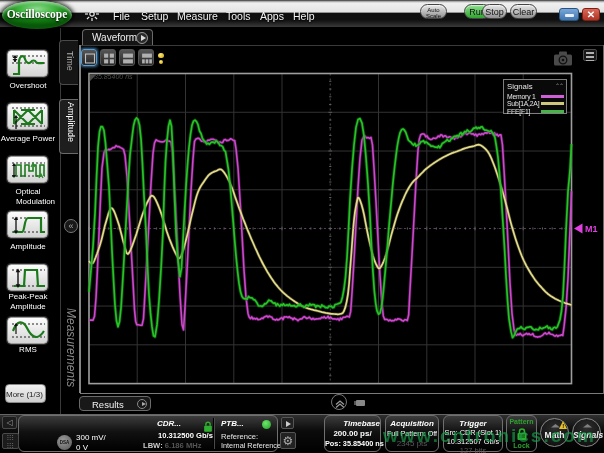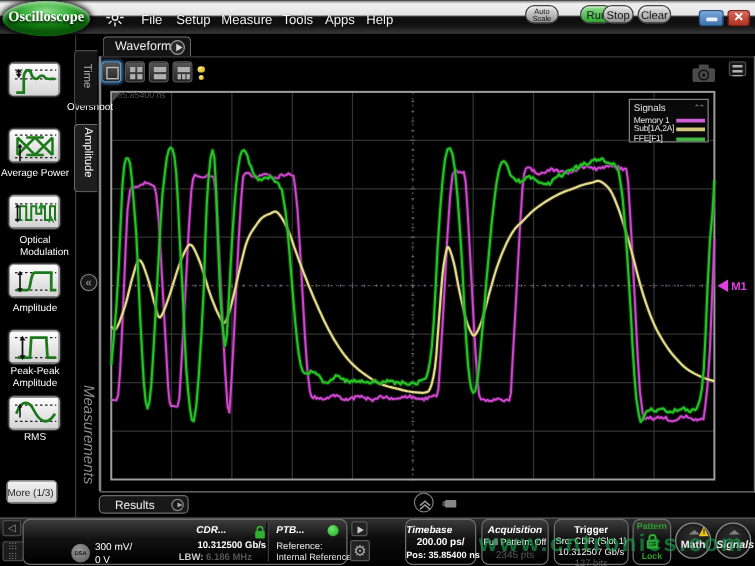--- a/index.html
+++ b/index.html
@@ -231,21 +231,21 @@
   </div>
 <div style="position:absolute;left:7px;top:50px;width:41px;height:27px;background:linear-gradient(180deg,#fdfdfd,#d4d4d4);border:1px solid #9a9a9a;border-radius:4px;box-shadow:0 0 0 1px #2a2a2a;">
     <svg width="41" height="27" viewBox="0 0 41 27" style="display:block">
       <line x1="4" y1="5" x2="37" y2="5" stroke="#222" stroke-width="1" stroke-dasharray="2,2"></line>
       <line x1="4" y1="12" x2="37" y2="12" stroke="#222" stroke-width="1" stroke-dasharray="2,2"></line>
       <path d="M5 23 L11 23 L11 10 C12 4 16 4 17 8 C18 12 21 13 23 11 C24 9 27 9 28 11 C29 13 33 12 36 12" fill="none" stroke="#1c7a1c" stroke-width="2.2"></path>
       <path d="M7 4 l2.5 3 h-5 z M7 11 l-2.5 -3 h5 z" fill="#111"></path>
       <line x1="7" y1="5" x2="7" y2="11" stroke="#111" stroke-width="1.4"></line>
     </svg>
   </div>
-<div style="position:absolute;left:0px;top:81px;width:56px;text-align:center;font-size:8px;color:#fff;margin-left:44px;">Overshoot</div>
+<div style="position:absolute;left:0px;top:81px;width:56px;text-align:center;font-size:8px;color:#fff;">Overshoot</div>
 <div style="position:absolute;left:7px;top:103px;width:41px;height:27px;background:linear-gradient(180deg,#fdfdfd,#d4d4d4);border:1px solid #9a9a9a;border-radius:4px;box-shadow:0 0 0 1px #2a2a2a;">
     <svg width="41" height="27" viewBox="0 0 41 27" style="display:block">
       <line x1="4" y1="4" x2="37" y2="4" stroke="#222" stroke-width="1" stroke-dasharray="2,2"></line>
       <line x1="4" y1="22" x2="37" y2="22" stroke="#222" stroke-width="1" stroke-dasharray="2,2"></line>
       <path d="M6 6 L20 20 L34 6 M6 20 L20 6 L34 20 M6 6 L6 20 M34 6 L34 20 M13 6 L27 6 M13 20 L27 20" fill="none" stroke="#1c7a1c" stroke-width="2"></path>
       <line x1="8" y1="13" x2="8" y2="25" stroke="#111" stroke-width="1.3"></line>
       <path d="M8 11 l2.2 3 h-4.4 z" fill="#111"></path>
     </svg>
   </div>
 <div style="position:absolute;left:0px;top:134px;width:56px;text-align:center;font-size:8px;color:#fff;">Average Power</div>
@@ -337,31 +337,31 @@
     <div style="position:absolute;left:202px;top:15.5px;font-size:7.6px;color:#e8e8e8;">Reference:</div>
     <div style="position:absolute;left:202px;top:25px;font-size:7.3px;color:#e8e8e8;white-space:nowrap;">Internal Reference...</div>
   </div>
 <div style="position:absolute;left:2px;top:416px;width:15px;height:13px;background:#1c1c1c;border:1px solid #4a4a4a;border-radius:2px;color:#999;font-size:8px;text-align:center;line-height:12px;">◁</div>
 <div style="position:absolute;left:2px;top:433px;width:17px;height:16px;background:#1c1c1c;border:1px solid #4a4a4a;border-radius:2px;color:#8a8a8a;font-size:7px;text-align:center;line-height:8px;letter-spacing:0.5px;">⁝⁝⁝<br>⁝⁝⁝</div>
 <div style="position:absolute;left:281px;top:417px;width:13px;height:12px;background:#222;border:1px solid #555;border-radius:2px;">
     <div style="position:absolute;left:4px;top:2.5px;width:0;height:0;border-left:5px solid #ccc;border-top:3px solid transparent;border-bottom:3px solid transparent;"></div>
   </div>
 <div style="position:absolute;left:280px;top:432px;width:16px;height:17px;background:#222;border:1px solid #555;border-radius:2px;color:#aaa;font-size:12px;text-align:center;line-height:16px;">⚙</div>
 <div style="position:absolute;left:324px;top:415px;width:57px;height:37px;background:linear-gradient(180deg,#3c3c3c 0%,#111 45%,#000 100%);border:1px solid #6f6f6f;border-radius:6px;">
-    <div style="width:100%;text-align:left;position:absolute;white-space:nowrap;top:3px;font-size:8px;font-weight:bold;font-style:italic;color:#fff;">Timebase</div>
+    <div style="width:100%;text-align:right;position:absolute;white-space:nowrap;top:3px;font-size:8px;font-weight:bold;font-style:italic;color:#fff;">Timebase</div>
     <div style="width:100%;text-align:center;position:absolute;white-space:nowrap;top:13px;font-size:8px;font-weight:bold;color:#fff;">200.00 ps/</div>
     <div style="width:100%;text-align:left;position:absolute;white-space:nowrap;top:22.5px;font-size:7.3px;font-weight:bold;color:#fff;">Pos: 35.85400 ns</div>
   </div>
 <div style="position:absolute;left:385px;top:415px;width:54px;height:37px;background:linear-gradient(180deg,#3c3c3c 0%,#111 45%,#000 100%);border:1px solid #6f6f6f;border-radius:6px;">
     <div style="width:100%;text-align:center;position:absolute;white-space:nowrap;top:3px;font-size:8px;font-weight:bold;font-style:italic;color:#fff;">Acquisition</div>
     <div style="width:100%;text-align:center;position:absolute;white-space:nowrap;top:13px;font-size:7.2px;color:#fff;">Full Pattern: Off</div>
     <div style="width:100%;text-align:center;position:absolute;white-space:nowrap;top:22.5px;font-size:8px;color:#585858;">2345 pts</div>
   </div>
 <div style="position:absolute;left:443px;top:415px;width:60px;height:37px;background:linear-gradient(180deg,#3c3c3c 0%,#111 45%,#000 100%);border:1px solid #6f6f6f;border-radius:6px;">
-    <div style="width:100%;text-align:center;position:absolute;white-space:nowrap;top:3px;font-size:8px;font-weight:bold;color:#fff;">Trigger</div>
+    <div style="width:100%;text-align:center;position:absolute;white-space:nowrap;top:3px;font-size:8px;font-weight:bold;font-style:italic;color:#fff;">Trigger</div>
     <div style="width:100%;text-align:center;position:absolute;white-space:nowrap;top:12px;font-size:7.4px;color:#fff;">Src: CDR (Slot 1)</div>
     <div style="width:100%;text-align:center;position:absolute;white-space:nowrap;top:21px;font-size:7.4px;color:#fff;">10.312507 Gb/s</div>
     <div style="width:100%;text-align:center;position:absolute;white-space:nowrap;top:29.5px;font-size:7.5px;color:#585858;">127 bits</div>
   </div>
 <div style="position:absolute;left:506px;top:415px;width:31px;height:37px;background:linear-gradient(180deg,#3c3c3c 0%,#111 45%,#000 100%);border:1px solid #6f6f6f;border-radius:6px;">
     <div style="width:100%;text-align:center;position:absolute;white-space:nowrap;top:2px;font-size:7px;font-weight:bold;color:#2da02d;">Pattern</div>
     <div style="position:absolute;left:8px;top:11px;"><svg width="14" height="13" viewBox="0 0 14 13">
         <rect x="2.5" y="5" width="9" height="7" rx="1" fill="#2fae2f"></rect>
         <path d="M4.5 5 V3.5 a2.5 2.5 0 0 1 5 0 V5" fill="none" stroke="#2fae2f" stroke-width="1.6"></path>
         <rect x="4" y="6.5" width="6" height="1.1" fill="#0c4c0c"></rect>

